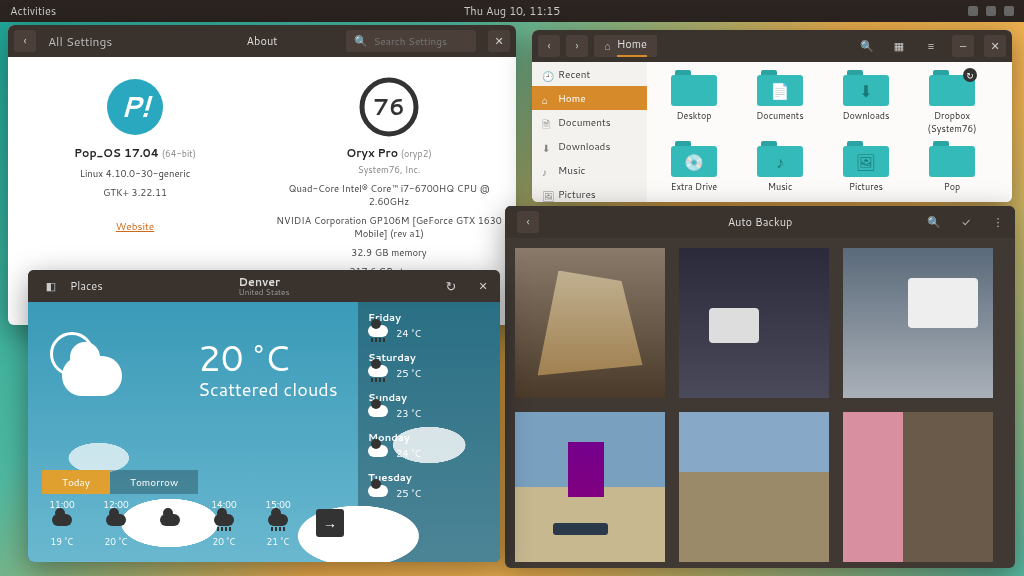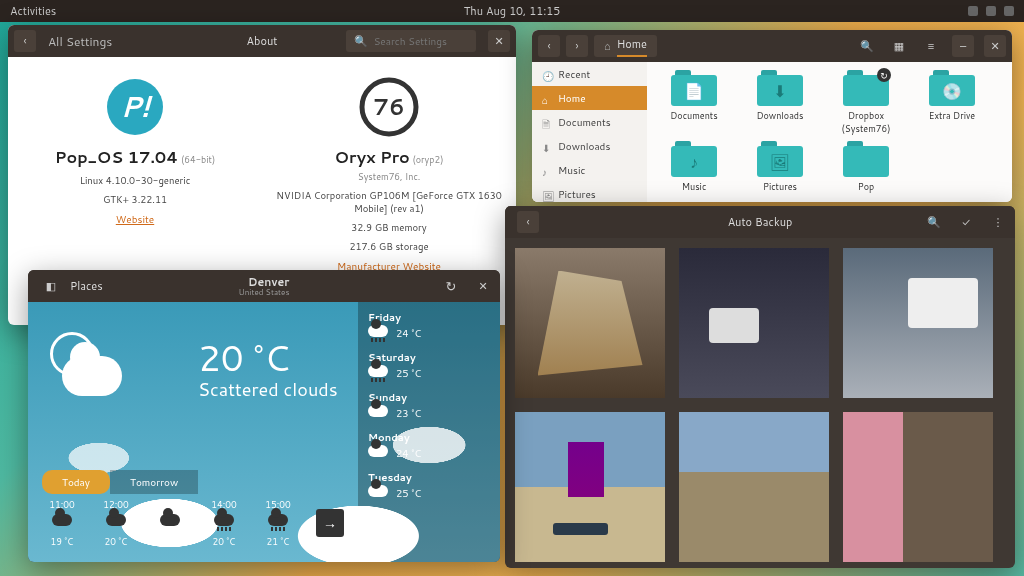--- a/index.html
+++ b/index.html
@@ -23,24 +23,24 @@
   
   #about { left:8px; top:25px; width:508px; height:300px; }
   #about .titlebar { justify-content:space-between; padding-right:6px; }
   .about-left { display:flex; align-items:center; gap:6px; }
   .about-allset { font-size:12px; color:#bbb; margin-left:6px; }
   .search-wrap { background:#4a4039; border-radius:3px; height:22px; display:flex; align-items:center; padding:0 8px; gap:6px; width:130px; }
   .search-wrap input { background:transparent; border:none; outline:none; color:#ccc; font-size:10px; width:100%; }
   .about-body { display:flex; height:calc(100% - 32px); }
   .about-col { flex:1; padding:20px 10px 10px; text-align:center; font-size:10px; color:#555; display:flex; flex-direction:column; align-items:center; }
   .about-col .logo { width:60px; height:60px; margin-bottom:8px; }
-  .about-col .name { font-weight:700; font-size:16px; color:#222; }
+  .about-col .name { font-weight:700; font-size:11px; color:#222; }
   .about-col .sub { color:#888; font-size:9px;margin-top:17px; }
   .about-col .line { margin-top:6px; font-size:9.5px; color:#444; }
-  .about-col .link { color:#d06a1a; font-size:10px; margin-top:6px; text-decoration:underline; cursor:pointer; }
+  .about-col .link { color:#d06a1a; font-size:10px; margin-top:20px; text-decoration:underline; cursor:pointer; }
 
   
   #files { left:532px; top:30px; width:480px; height:172px; }
   #files .titlebar { padding-right:6px; }
   .path-pill { background:#4a4039; border-radius:3px; height:22px; display:flex; align-items:center; padding:0 10px; gap:6px; margin-left:6px; font-size:11px; }
   .path-pill .home-icn { color:#aaa; }
   .path-pill .underline { border-bottom:2px solid #d68a2a; padding-bottom:3px; }
   .files-body { display:flex; height:calc(100% - 32px); background:#fcfbfa; }
   .sidebar { width:115px; background:#f4f2ef; font-size:10px; color:#444; }
   .sb-item { padding:5px 10px; display:flex; align-items:center; gap:6px; cursor:pointer; }
@@ -72,42 +72,42 @@
   .ph4::before{content:"";position:absolute;left:35%;top:20%;width:0;height:0;border-left:18px solid transparent;border-right:18px solid transparent;border-bottom:55px solid;border-image:linear-gradient(red,orange,yellow,green,blue,purple) 1;}
   .ph4::after{content:"";position:absolute;left:25%;bottom:18%;width:55px;height:12px;background:#2a3a4a;border-radius:3px;}
   .ph5 { background:linear-gradient(#88a8c8 40%,#9a8a6a 40%);}
   .ph6 { background:linear-gradient(90deg,#d890a0 40%,#6a5a4a 40%);}
 
   
   #weather { left:28px; top:270px; width:472px; height:292px; border-radius:6px; overflow:hidden; background:#3a322d;}
   #weather .titlebar { justify-content:center; }
   .w-left { position:absolute; left:6px; display:flex; align-items:center; gap:8px;}
   .w-right { position:absolute; right:6px; display:flex; gap:4px;}
-  .w-city { text-align:right; line-height:1.1; }
+  .w-city { text-align:left; line-height:1.1; }
   .w-city .c { font-size:11px; font-weight:600;}
   .w-city .s { font-size:8px; color:#999;}
   .w-body { height:calc(100% - 32px); display:flex; background:linear-gradient(#3a9ab8,#6ab8d0); position:relative; color:#fff;justify-content:flex-end;}
   .clouds { position:absolute; inset:0; background:
      radial-gradient(ellipse 80px 40px at 30% 85%, #fff 60%, transparent 61%),
      radial-gradient(ellipse 100px 50px at 70% 90%, #fff 60%, transparent 61%),
      radial-gradient(ellipse 60px 30px at 85% 55%, rgba(255,255,255,0.8) 60%, transparent 61%),
      radial-gradient(ellipse 50px 25px at 15% 60%, rgba(255,255,255,0.7) 60%, transparent 61%);
   }
   .w-main { flex:1; position:relative; padding:16px 14px;}
   .w-side { width:142px; background:rgba(0,0,0,0.28); padding:8px 10px; font-size:10px;}
   .w-icon-lg { position:relative; width:90px; height:80px; margin-top:10px;}
   .w-icon-lg .sun{position:absolute;left:8px;top:4px;width:44px;height:44px;border:3px solid #fff;border-radius:50%;}
   .w-icon-lg .sun::before,.w-icon-lg .sun::after{content:"";position:absolute;background:#fff;}
   .w-icon-lg .cl{position:absolute;left:20px;top:28px;width:60px;height:40px;background:#fff;border-radius:20px;}
   .w-icon-lg .cl::before{content:"";position:absolute;left:8px;top:-14px;width:30px;height:30px;background:#fff;border-radius:50%;}
   .w-temp { position:absolute; left:170px; top:30px; font-size:36px; font-weight:300;}
   .w-desc { position:absolute; left:170px; top:74px; font-size:18px; font-weight:300;}
   .w-tabs { position:absolute; left:14px; top:168px; display:flex; font-size:10px;}
   .w-tab { padding:5px 20px; background:rgba(0,0,0,0.25); cursor:pointer;}
-  .w-tab.active { background:#e0a030;border-radius:10px;}
+  .w-tab.active { background:#e0a030;}
   .w-hours { position:absolute; left:14px; top:196px; display:flex; gap:14px; font-size:9px; align-items:flex-end;}
   .w-hour { text-align:center; width:40px;}
   .w-hour .hi { width:22px; height:18px; margin:3px auto; position:relative;}
   .hi-cloud{width:20px;height:12px;background:#333;border-radius:8px;position:relative;margin:0 auto;}
   .hi-cloud::before{content:"";position:absolute;left:3px;top:-6px;width:10px;height:10px;background:#333;border-radius:50%;}
   .hi-rain::after{content:"";position:absolute;left:3px;top:13px;width:14px;height:4px;background:repeating-linear-gradient(90deg,#333 0 2px,transparent 2px 4px);}
   .w-arrow { width:28px;height:28px;background:#333;color:#fff;display:flex;align-items:center;justify-content:center;border-radius:3px;font-size:14px;align-self:center;margin-left:4px;}
   .fc-day { margin-bottom:9px;}
   .fc-day .d { font-weight:600; font-size:10px;}
   .fc-day .row { display:flex; align-items:center; gap:8px; margin-top:1px;}
@@ -162,20 +162,21 @@
       <div class="line">GTK+ 3.22.11</div>
       <span class="link">Website</span>
     </div>
     <div class="about-col">
       <svg class="logo" viewBox="0 0 60 60">
           <circle cx="30" cy="30" r="27" fill="none" stroke="#333" stroke-width="5"></circle>
           <text x="30" y="38" text-anchor="middle" font-size="22" font-weight="bold" fill="#333">76</text>
         </svg>
       <div><span class="name">Oryx Pro</span> <span class="sub">(oryp2)</span></div>
       <div class="sub" style="margin-top:2px">System76, Inc.</div>
+      <div class="line">Quad-Core Intel® Core™ i7-6700HQ CPU @ 2.60GHz</div>
       <div class="line">NVIDIA Corporation GP106M [GeForce GTX 1630 Mobile] (rev a1)</div>
       <div class="line">32.9 GB memory</div>
       <div class="line">217.6 GB storage</div>
       <span class="link">Manufacturer Website</span>
     </div>
   </div>
 </div>
 
 <div id="files" class="win">
   <div class="titlebar">
@@ -218,20 +219,29 @@
         <div class="sb-item">
           <span class="sb-icn">🖼</span>
           <span>Pictures</span>
         </div>
       </div>
     <div class="folder-grid" id="folder-grid">
         <div class="folder">
           <div class="ficon">
             <div class="tab"></div>
             <div class="body">
+              <span class="glyph"></span>
+            </div>
+          </div>
+          <div>Desktop</div>
+        </div>
+        <div class="folder">
+          <div class="ficon">
+            <div class="tab"></div>
+            <div class="body">
               <span class="glyph">📄</span>
             </div>
           </div>
           <div>Documents</div>
         </div>
         <div class="folder">
           <div class="ficon">
             <div class="tab"></div>
             <div class="body">
               <span class="glyph">⬇</span>

